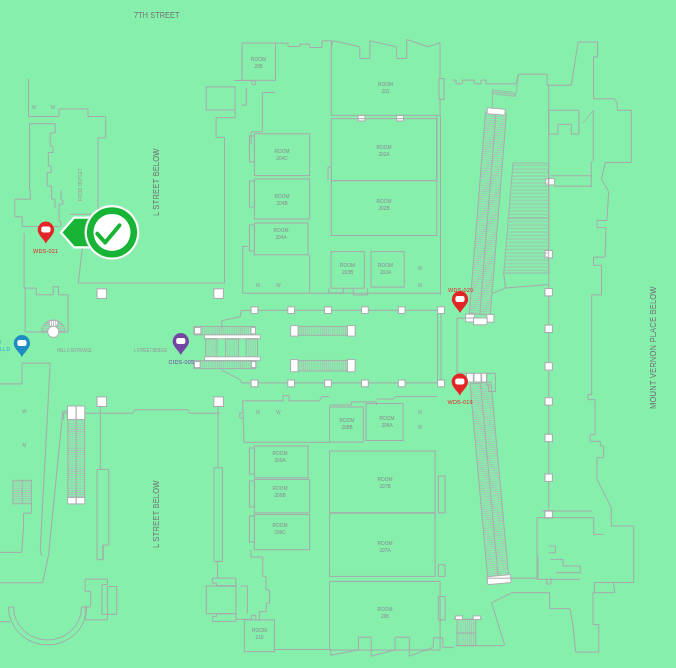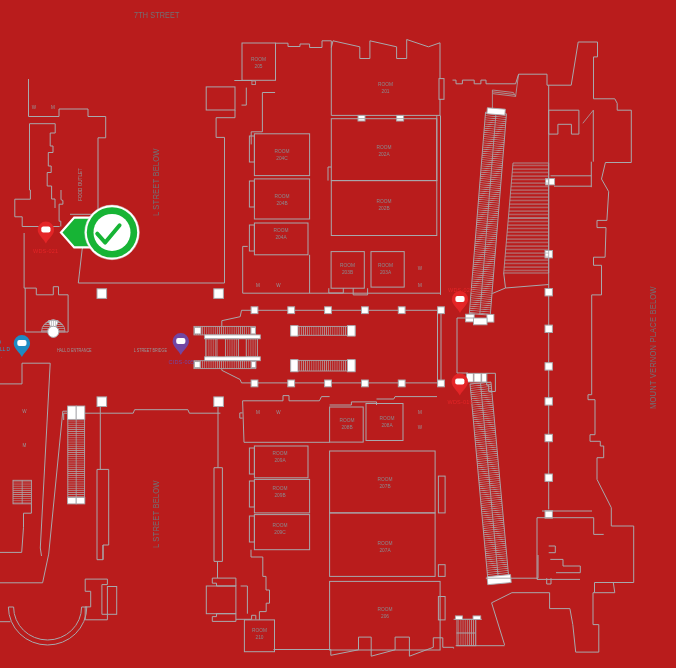--- a/index.html
+++ b/index.html
@@ -1,16 +1,16 @@
 <!DOCTYPE html>
 <html><head>
 <meta charset="utf-8">
 <style>
 html,body{margin:0;padding:0;background:#ffffff;}
-#stage{width:676px;height:668px;position:relative;overflow:hidden;background:#b91c1c;}
+#stage{width:676px;height:668px;position:relative;overflow:hidden;background:#86efac;}
 text{font-family:"Liberation Sans",sans-serif;}
 .rm{font-size:4.8px;fill:#8a8a8f;text-anchor:middle;}
 .wm{font-size:4.6px;fill:#97979b;text-anchor:middle;}
 .st{font-size:9.5px;fill:#717175;letter-spacing:0.2px;}
 .pl{font-size:5.5px;letter-spacing:0.2px;}
 .w{fill:none;stroke:#a8a8ac;stroke-width:1;}
 .wt{fill:none;stroke:#a8a8ac;stroke-width:0.8;}
 .cap{fill:#ffffff;stroke:#a8a8ac;stroke-width:0.9;}
 .sq{fill:#ffffff;stroke:#a8a8ac;stroke-width:1;}
 </style>

